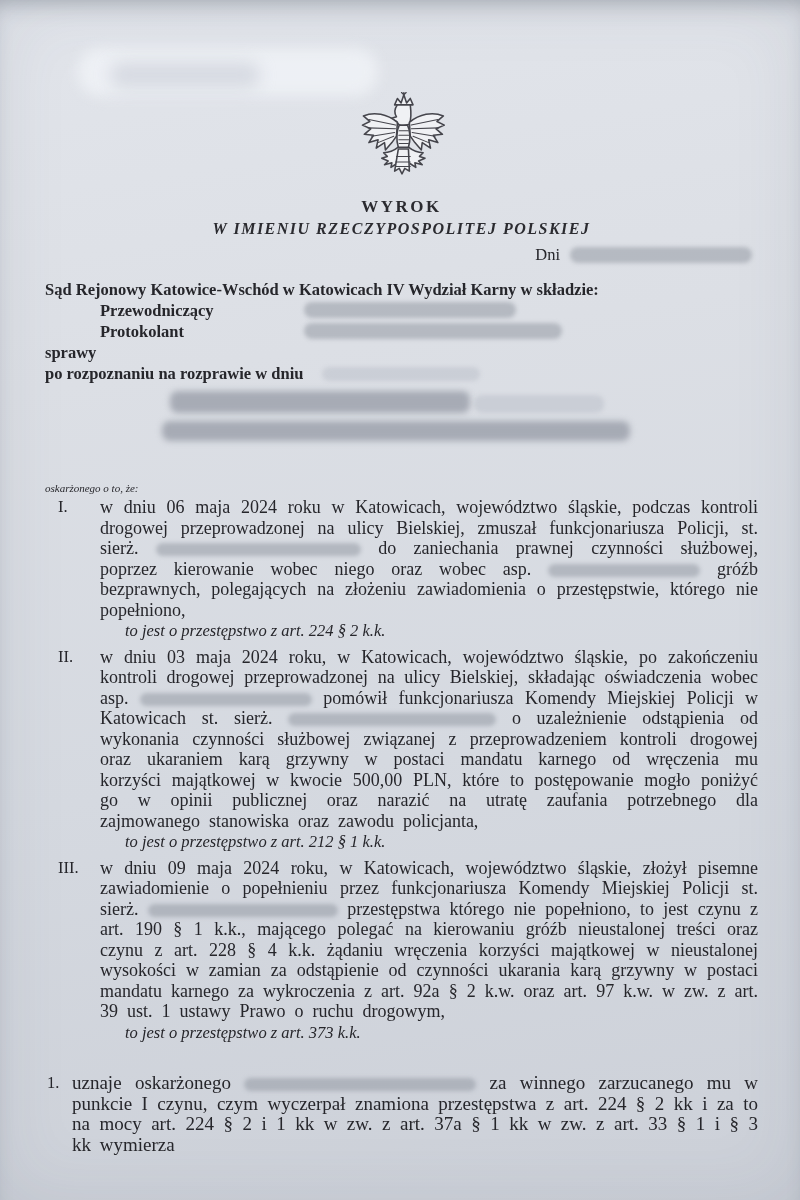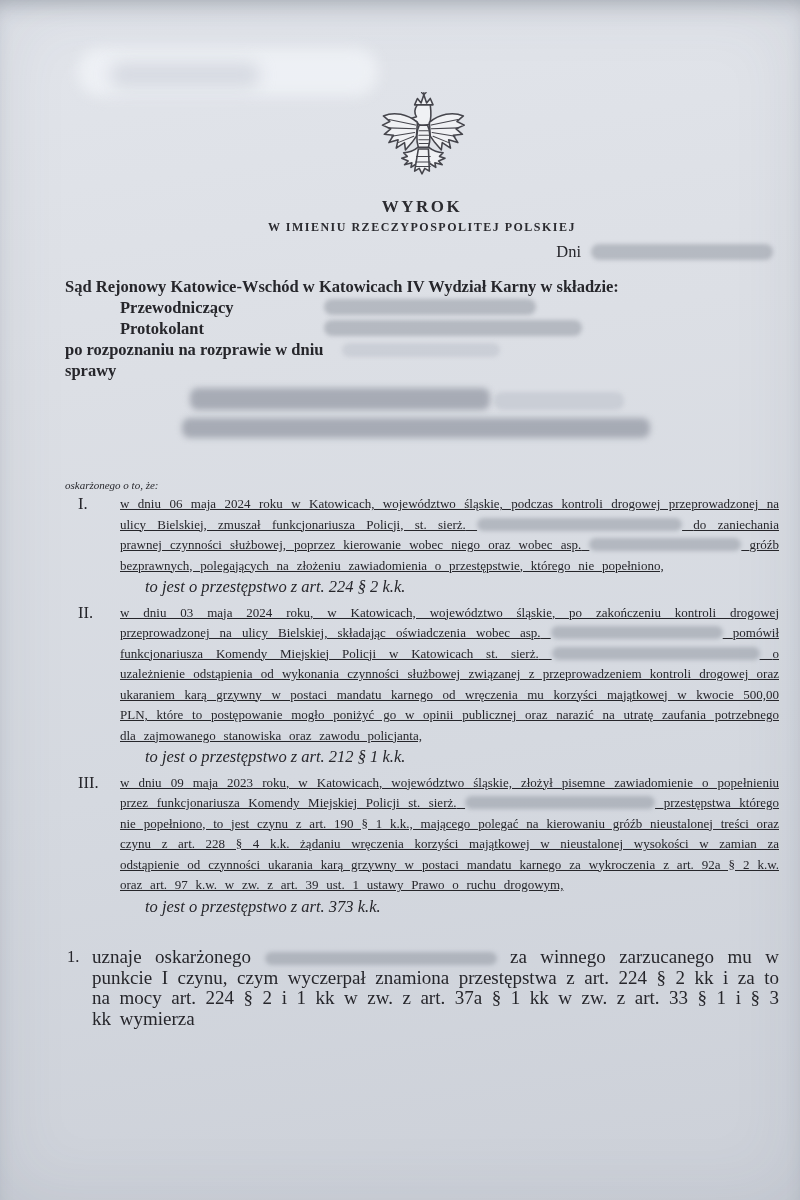--- a/index.html
+++ b/index.html
@@ -11,27 +11,27 @@
     overflow:hidden;
   }
   .photo{
     position:relative;width:800px;height:1200px;
     background:linear-gradient(172deg,#e2e5eb 0%,#dcdfe5 30%,#d5d9e0 62%,#ccd0d8 100%);
     box-shadow:inset 0 14px 22px -12px rgba(60,70,85,.38), inset 0 0 70px rgba(70,80,95,.10);
   }
   .smudge{position:absolute;border-radius:22px;pointer-events:none;}
   .smudge-a{left:78px;top:48px;width:300px;height:48px;background:rgba(242,244,248,.75);filter:blur(7px);}
   .smudge-b{left:110px;top:62px;width:150px;height:26px;background:rgba(188,193,203,.45);filter:blur(8px);}
-  .page{position:relative;padding:0 21px 0 45px;margin-left:20px;}
+  .page{position:relative;padding:0 42px 0 45px;}
 
   .emblem-wrap{padding-top:92px;text-align:center;}
   .emblem-wrap svg{display:inline-block;}
 
   .title{margin-top:9px;text-align:center;font-weight:bold;font-size:17px;letter-spacing:2.5px;color:#2b2b30;}
-  .subtitle{margin-top:3px;text-align:center;font-weight:bold;font-size:12px;letter-spacing:1.5px;color:#2b2b30;}
+  .subtitle{margin-top:3px;text-align:center;font-weight:bold;font-size:16px;letter-spacing:1.5px;color:#2b2b30;font-style:italic;}
   .date-line{margin-top:7px;display:flex;justify-content:flex-end;align-items:center;height:19px;}
   .date-line .lbl{font-size:16.5px;margin-right:10px;}
 
   .redact{display:inline-block;background:rgba(142,148,158,.5);border-radius:8px;filter:blur(2.2px);vertical-align:-2px;height:13px;}
   .redact.soft{background:rgba(172,178,188,.35);}
   .redact.dark{background:rgba(124,130,142,.55);filter:blur(3px);}
 
   .court{margin-top:15px;font-size:16.5px;line-height:21px;}
   .court .row{white-space:nowrap;font-weight:bold;}
   .court .ind{padding-left:55px;}
@@ -39,21 +39,21 @@
   .name-block{margin-top:7px;padding-left:125px;}
   .name-block .r1{width:300px;height:22px;display:inline-block;}
   .name-block .r1b{width:130px;height:18px;display:inline-block;margin-left:4px;}
   .name-block .r2{width:468px;height:20px;display:block;margin-top:5px;margin-left:-8px;}
 
   .intro{margin-top:41px;font-style:italic;font-size:11px;}
 
   .charges{margin-top:3px;}
   .charge{position:relative;margin-bottom:5px;}
   .charge .num{position:absolute;left:13px;top:0;font-size:16.5px;line-height:20.5px;}
-  .charge .body{margin-left:55px;font-size:13px;line-height:20.5px;text-align:justify;word-spacing:4.5px;text-decoration:underline;}
+  .charge .body{margin-left:55px;font-size:18px;line-height:20.5px;text-align:justify;word-spacing:4.5px;}
   .charge .legal{margin:1px 0 3px 80px;font-style:italic;font-size:16.5px;line-height:20.5px;}
 
   .verdict{margin-top:30px;}
   .vitem{position:relative;}
   .vitem .num{position:absolute;left:2px;top:0;font-size:16.5px;line-height:20.5px;}
   .vitem .body{margin-left:27px;font-size:19px;line-height:20.5px;text-align:justify;word-spacing:4px;}
 </style>
 </head>
 <body>
 
@@ -102,25 +102,25 @@
       <div class="row">Sąd Rejonowy Katowice-Wschód w Katowicach IV Wydział Karny w składzie:</div>
       <div class="row ind">
         <span class="role-lbl">Przewodniczący</span>
         <span class="redact" style="width:212px;height:16px;margin-left:48px;"></span>
       </div>
       <div class="row ind">
         <span class="role-lbl">Protokolant</span>
         <span class="redact" style="width:258px;height:16px;margin-left:48px;"></span>
       </div>
       <div class="row">
+        <span>sprawy</span>
+      </div>
+      <div class="row">
         <span>po rozpoznaniu na rozprawie w dniu</span>
         <span class="redact soft" style="width:158px;height:14px;margin-left:14px;"></span>
-      </div>
-      <div class="row">
-        <span>sprawy</span>
       </div>
       <div class="name-block">
         <span class="redact dark r1"></span><span class="redact soft r1b"></span>
         <span class="redact dark r2"></span>
       </div>
     </div>
 
     <div class="intro">oskarżonego o to, że:</div>
 
     <div class="charges">
@@ -145,21 +145,21 @@
           <span>pomówił funkcjonariusza Komendy Miejskiej Policji w Katowicach st. sierż.</span>
           <span class="redact" style="width:208px;"></span>
           <span>o uzależnienie odstąpienia od wykonania czynności służbowej związanej z przeprowadzeniem kontroli drogowej oraz ukaraniem karą grzywny w postaci mandatu karnego od wręczenia mu korzyści majątkowej w kwocie 500,00 PLN, które to postępowanie mogło poniżyć go w opinii publicznej oraz narazić na utratę zaufania potrzebnego dla zajmowanego stanowiska oraz zawodu policjanta,</span>
         </div>
         <div class="legal">to jest o przestępstwo z art. 212 § 1 k.k.</div>
       </div>
 
       <div class="charge">
         <span class="num">III.</span>
         <div class="body">
-          <span>w dniu 09 maja 2023 roku, w Katowicach, województwo śląskie, złożył pisemne zawiadomienie o popełnieniu przez funkcjonariusza Komendy Miejskiej Policji st. sierż.</span>
+          <span>w dniu 09 maja 2024 roku, w Katowicach, województwo śląskie, złożył pisemne zawiadomienie o popełnieniu przez funkcjonariusza Komendy Miejskiej Policji st. sierż.</span>
           <span class="redact" style="width:190px;"></span>
           <span>przestępstwa którego nie popełniono, to jest czynu z art. 190 § 1 k.k., mającego polegać na kierowaniu gróźb nieustalonej treści oraz czynu z art. 228 § 4 k.k. żądaniu wręczenia korzyści majątkowej w nieustalonej wysokości w zamian za odstąpienie od czynności ukarania karą grzywny w postaci mandatu karnego za wykroczenia z art. 92a § 2 k.w. oraz art. 97 k.w. w zw. z art. 39 ust. 1 ustawy Prawo o ruchu drogowym,</span>
         </div>
         <div class="legal">to jest o przestępstwo z art. 373 k.k.</div>
       </div>
 
     </div>
 
     <div class="verdict">
       <div class="vitem">

